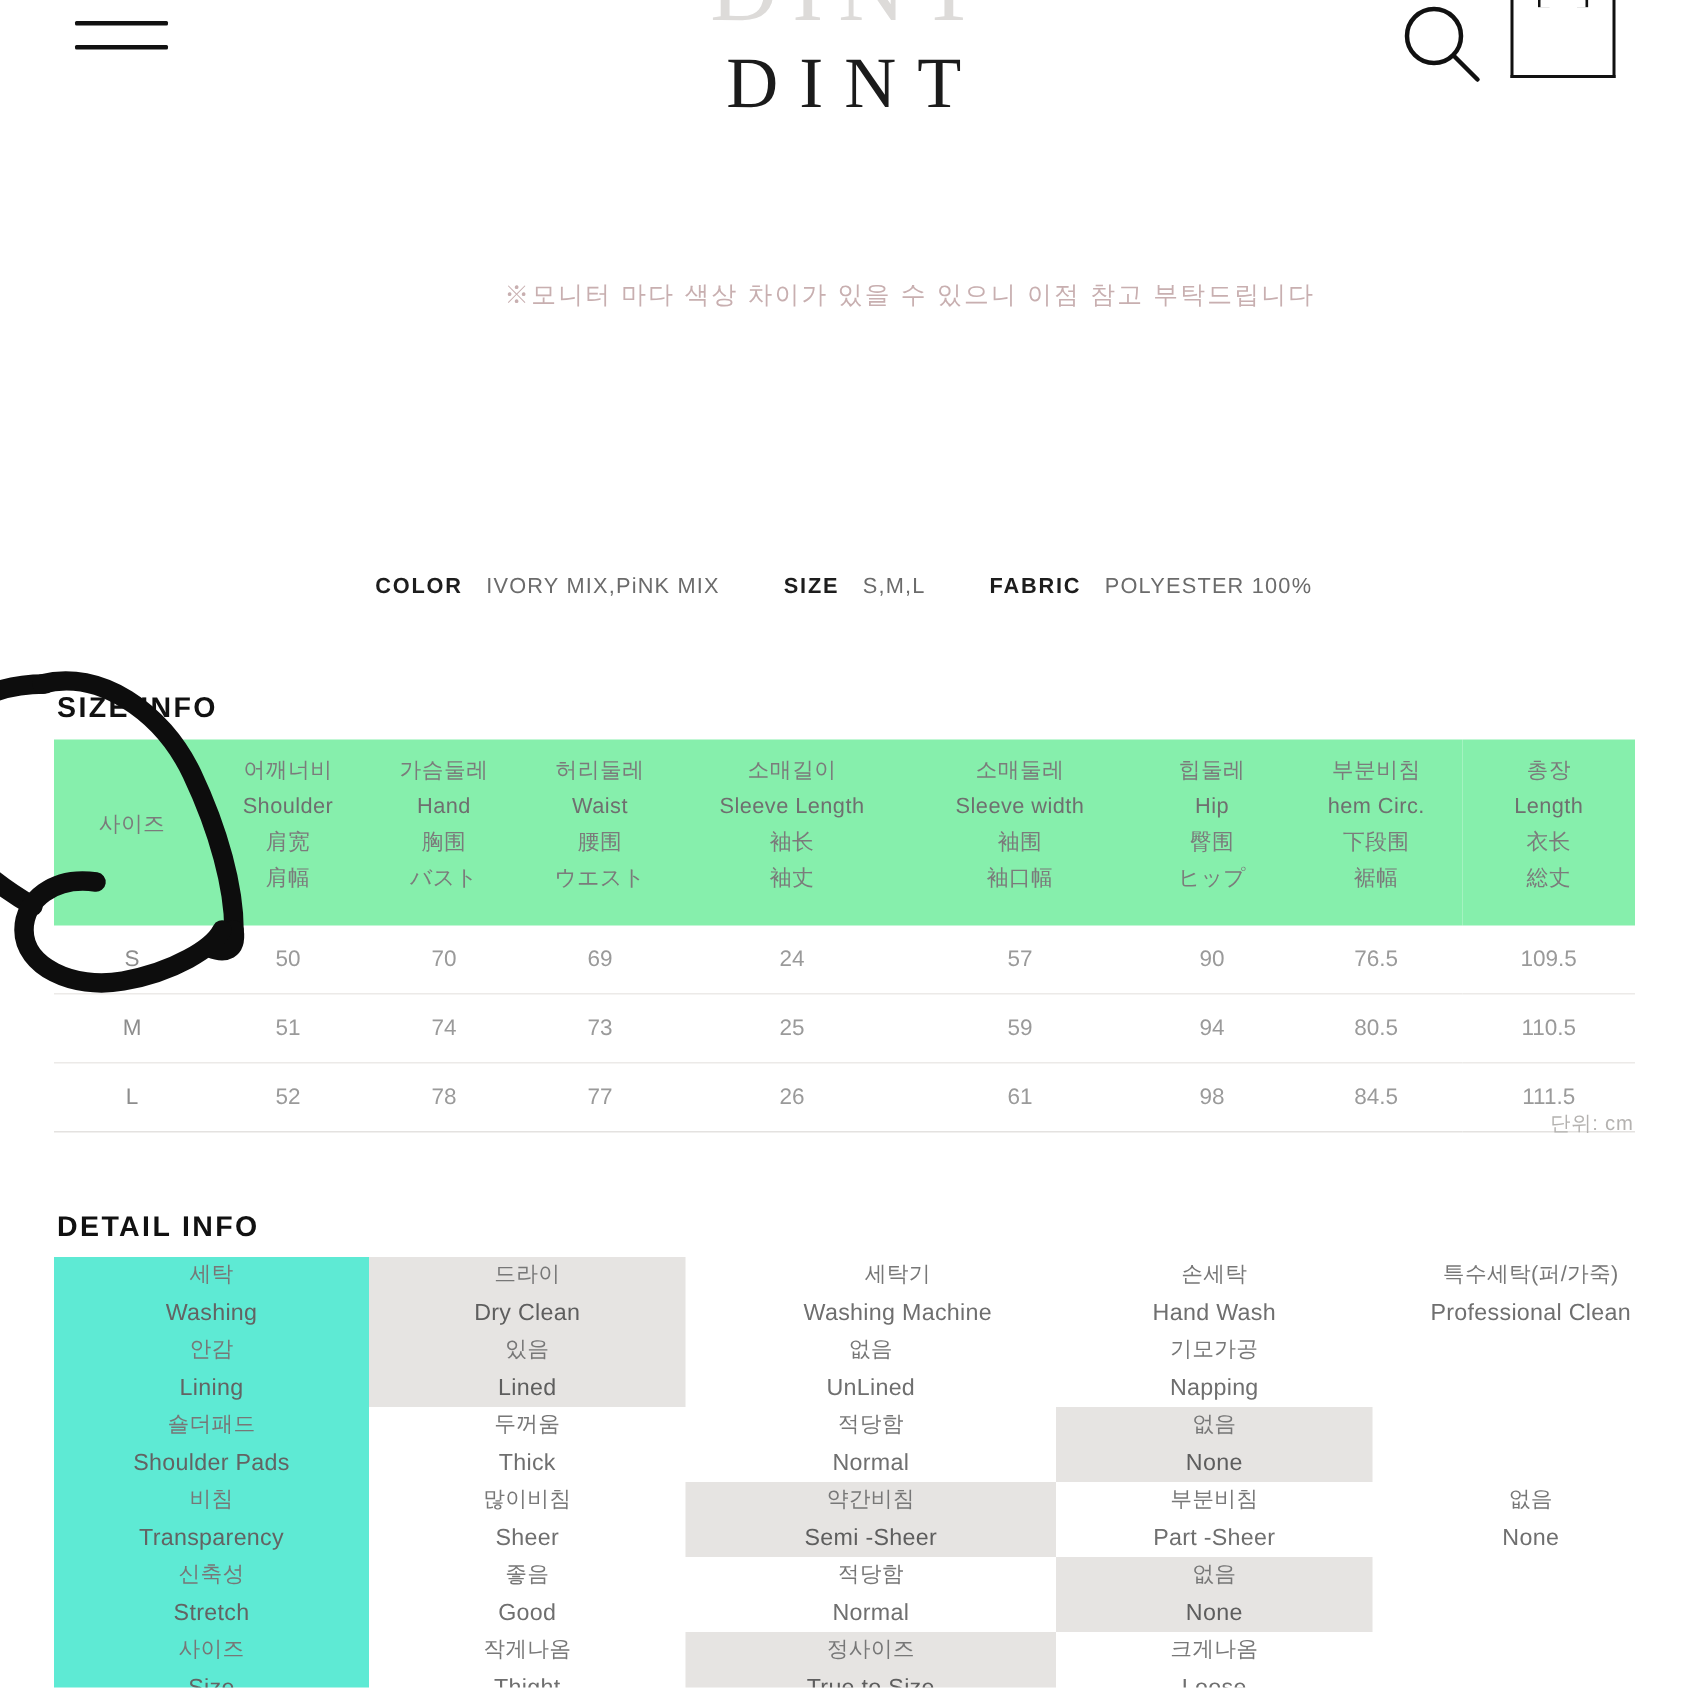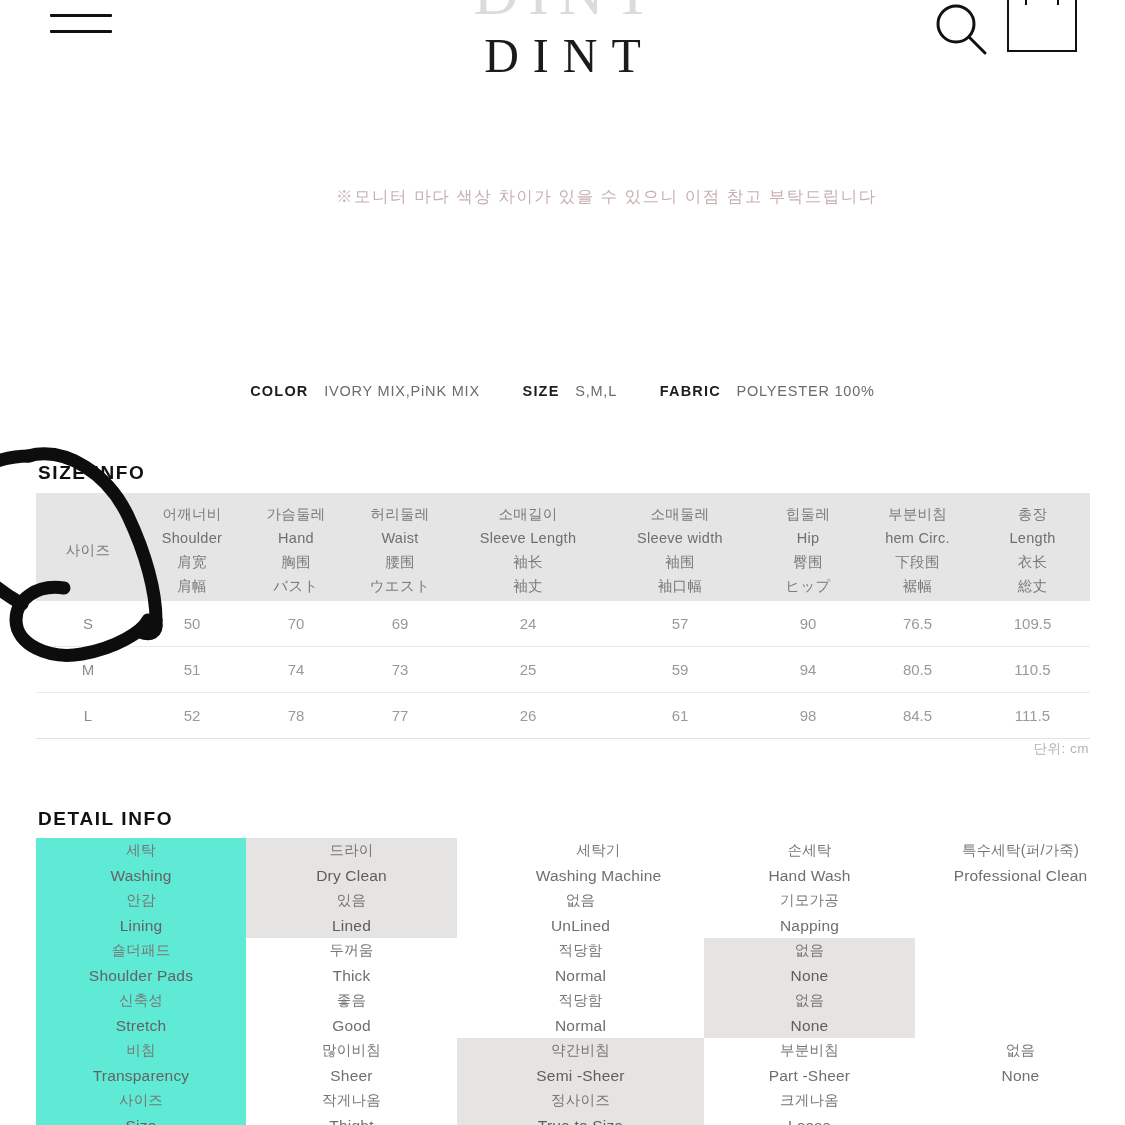--- a/index.html
+++ b/index.html
@@ -126,26 +126,26 @@
     color: #111;
   }
   .size-table {
     position: absolute;
     top: 493px; left: 36px;
     width: 1054px;
     border-collapse: collapse;
     table-layout: fixed;
   }
   .size-table th {
-    background: #e5e5e5;
+    background: #86efac;
     font-weight: normal;
     font-size: 14.5px;
     color: #7b7b7b;
     line-height: 24px;
-    padding: 9px 0 3px 0;
+    padding: 9px 0 19px 0;
     vertical-align: middle;
     letter-spacing: 0.3px;
   }
   .size-table th .en { color: #6f6f6f; }
   .size-table td {
     text-align: center;
     font-size: 15px;
     color: #9a9a9a;
     padding: 14px 0;
     border-bottom: 1px solid #eceae8;
@@ -347,32 +347,32 @@
         <td class="empty" style="width: 211px;"></td>
       </tr>
       <tr>
         <td class="label" style="width: 210px;"><span class="ko">숄더패드</span>Shoulder  Pads</td>
         <td class="" style="width: 211px;"><span class="ko">두꺼움</span>Thick</td>
         <td class="" style="width: 211px;"><span class="ko">적당함</span>Normal</td>
         <td class="hl" style="width: 211px;"><span class="ko">없음</span>None</td>
         <td class="empty" style="width: 211px;"></td>
       </tr>
       <tr>
+        <td class="label" style="width: 210px;"><span class="ko">비침</span>Transparency</td>
+        <td class="" style="width: 211px;"><span class="ko">많이비침</span>Sheer</td>
+        <td class="hl" style="width: 211px;"><span class="ko">약간비침</span>Semi -Sheer</td>
+        <td class="" style="width: 211px;"><span class="ko">부분비침</span>Part -Sheer</td>
+        <td class="" style="width: 211px;"><span class="ko">없음</span>None</td>
+      </tr>
+      <tr>
         <td class="label" style="width: 210px;"><span class="ko">신축성</span>Stretch</td>
         <td class="" style="width: 211px;"><span class="ko">좋음</span>Good</td>
         <td class="" style="width: 211px;"><span class="ko">적당함</span>Normal</td>
         <td class="hl" style="width: 211px;"><span class="ko">없음</span>None</td>
         <td class="empty" style="width: 211px;"></td>
-      </tr>
-      <tr>
-        <td class="label" style="width: 210px;"><span class="ko">비침</span>Transparency</td>
-        <td class="" style="width: 211px;"><span class="ko">많이비침</span>Sheer</td>
-        <td class="hl" style="width: 211px;"><span class="ko">약간비침</span>Semi -Sheer</td>
-        <td class="" style="width: 211px;"><span class="ko">부분비침</span>Part -Sheer</td>
-        <td class="" style="width: 211px;"><span class="ko">없음</span>None</td>
       </tr>
       <tr>
         <td class="label" style="width: 210px;"><span class="ko">사이즈</span>Size</td>
         <td class="" style="width: 211px;"><span class="ko">작게나옴</span>Thight</td>
         <td class="hl" style="width: 211px;"><span class="ko">정사이즈</span>True to Size</td>
         <td class="" style="width: 211px;"><span class="ko">크게나옴</span>Loose</td>
         <td class="empty" style="width: 211px;"></td>
       </tr>
     </tbody>
 </table>

